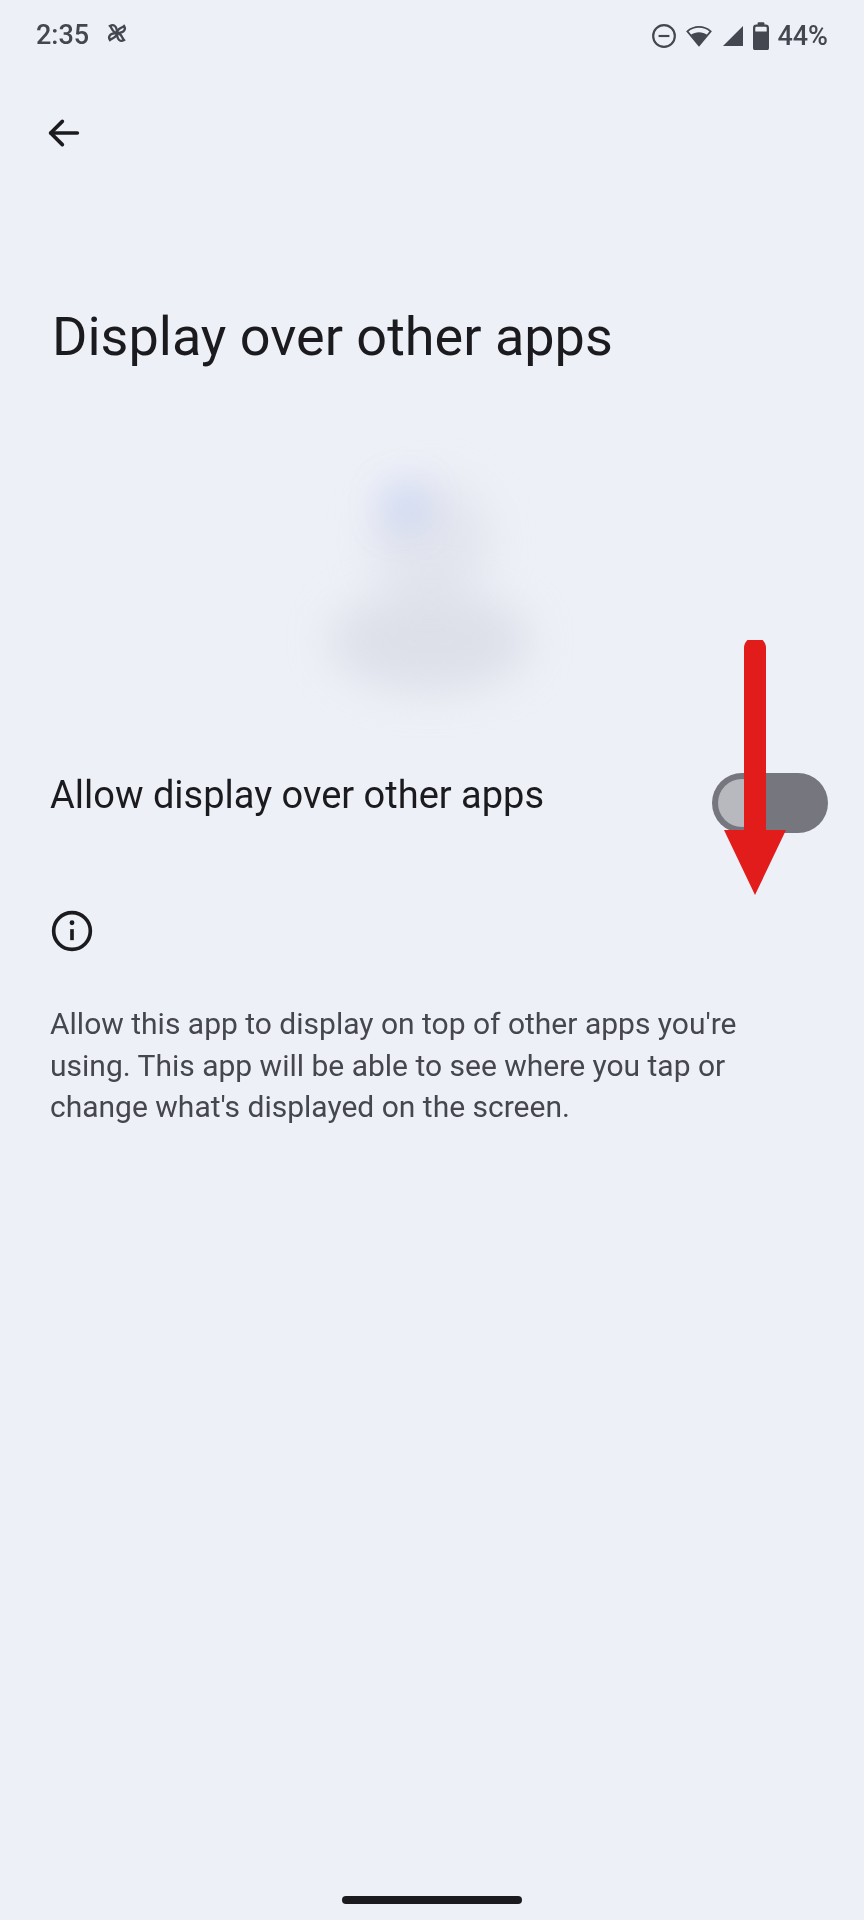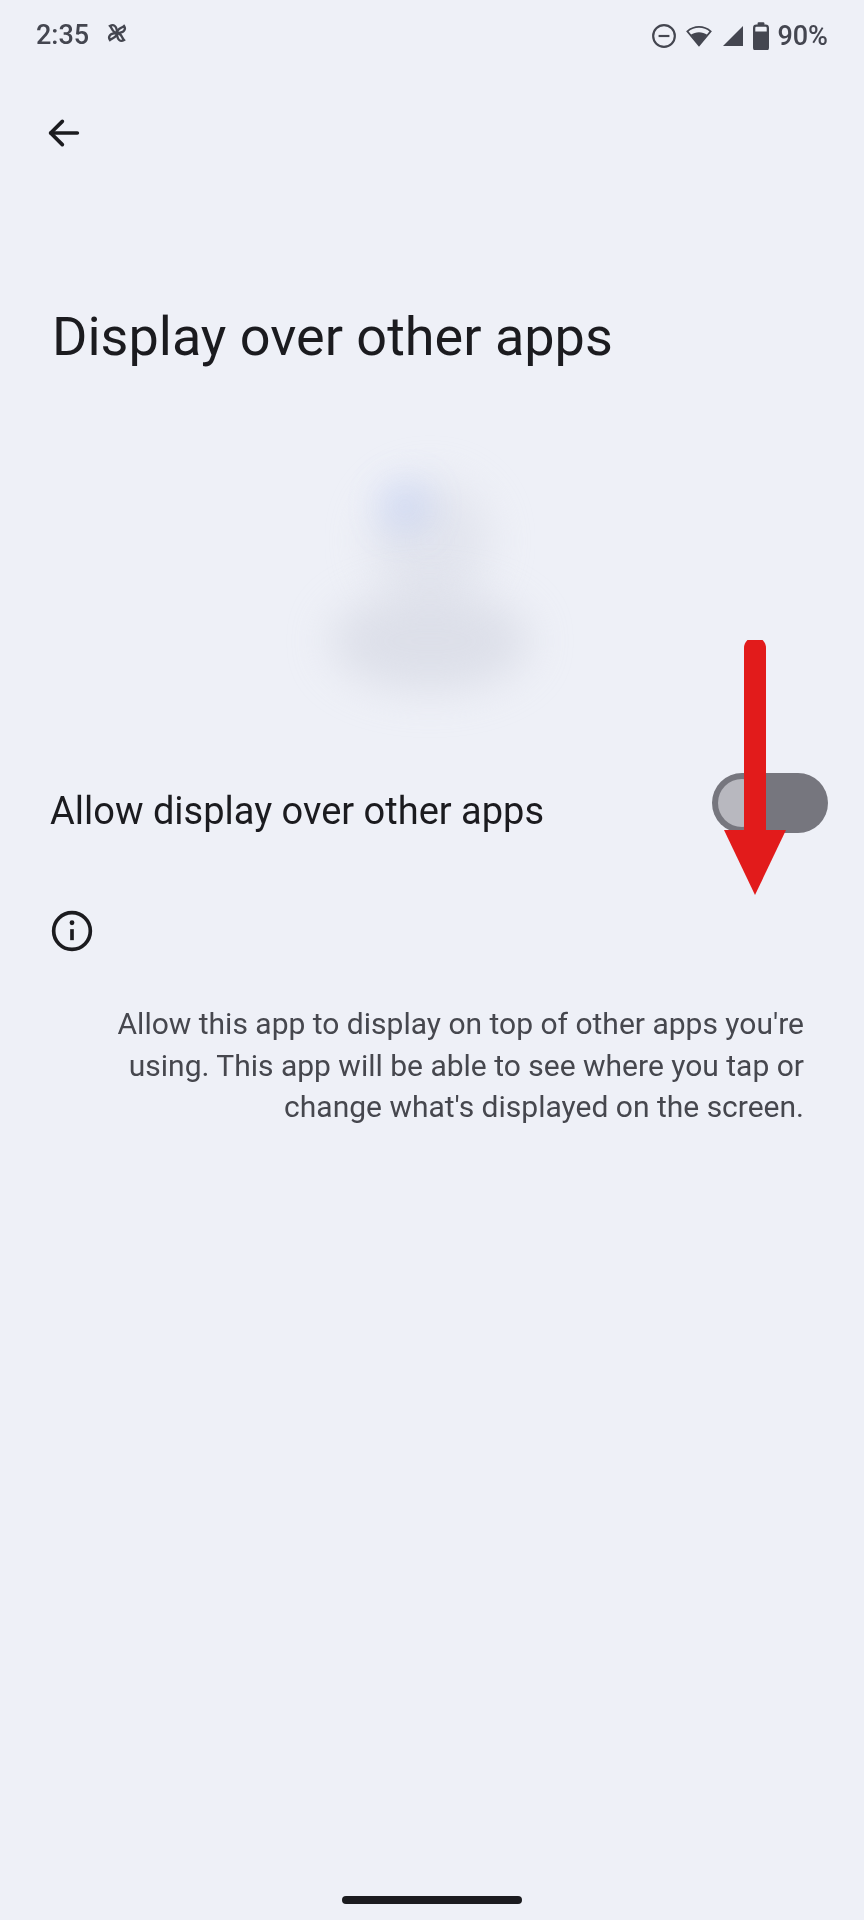--- a/index.html
+++ b/index.html
@@ -59,21 +59,21 @@
     filter: blur(22px);
     opacity: 0.55;
   }
   .blob1 { left: 370px; top: 20px; width: 120px; height: 120px; background: #d8dbe6; }
   .blob2 { left: 330px; top: 130px; width: 200px; height: 100px; background: #cfd2de; border-radius: 40px; }
   .blob3 { left: 390px; top: 30px; width: 30px; height: 30px; background: #7aa0ff; opacity: 0.35; }
 
   
   .setting-row {
     display: flex;
-    align-items: flex-end;
+    align-items: flex-start;
     justify-content: space-between;
     padding: 52px 36px 0 50px;
   }
   .setting-label {
     font-size: 38px;
     color: #1b1b1f;
     font-weight: 400;
   }
   .toggle {
     width: 116px;
@@ -88,21 +88,20 @@
     position: absolute;
     left: 6px; top: 6px;
     width: 48px; height: 48px;
     background: #b8b8bf;
     border-radius: 50%;
   }
 
   
   .info-section {
     padding: 76px 50px 0 50px;
-    text-align: right;
   }
   .info-icon {
     width: 44px; height: 44px;
     margin-bottom: 50px;
   }
   .info-text {
     font-size: 30px;
     line-height: 1.38;
     color: #46474e;
     padding-right: 10px;
@@ -161,21 +160,21 @@
         <path d="M2 22 L22 22 L22 2 Z"></path>
       </svg>
     </span>
     <span>
       <svg width="16" height="28" viewBox="0 0 14 24" fill="#444650">
         <rect x="4" y="0" width="6" height="3" rx="1"></rect>
         <rect x="1" y="3" width="12" height="21" rx="2" fill="none" stroke="#444650" stroke-width="2"></rect>
         <rect x="1" y="8" width="12" height="16" rx="1"></rect>
       </svg>
     </span>
-    <span>90%</span>
+    <span>44%</span>
   </div>
 </div>
 
 <div class="action-bar">
   <button class="back-btn">
     <span>
       <svg width="40" height="40" viewBox="0 0 24 24" fill="none" stroke="#1b1b1f" stroke-width="2.2" stroke-linecap="round" stroke-linejoin="round">
         <line x1="20" y1="12" x2="4" y2="12"></line>
         <polyline points="11 5 4 12 11 19"></polyline>
       </svg>

